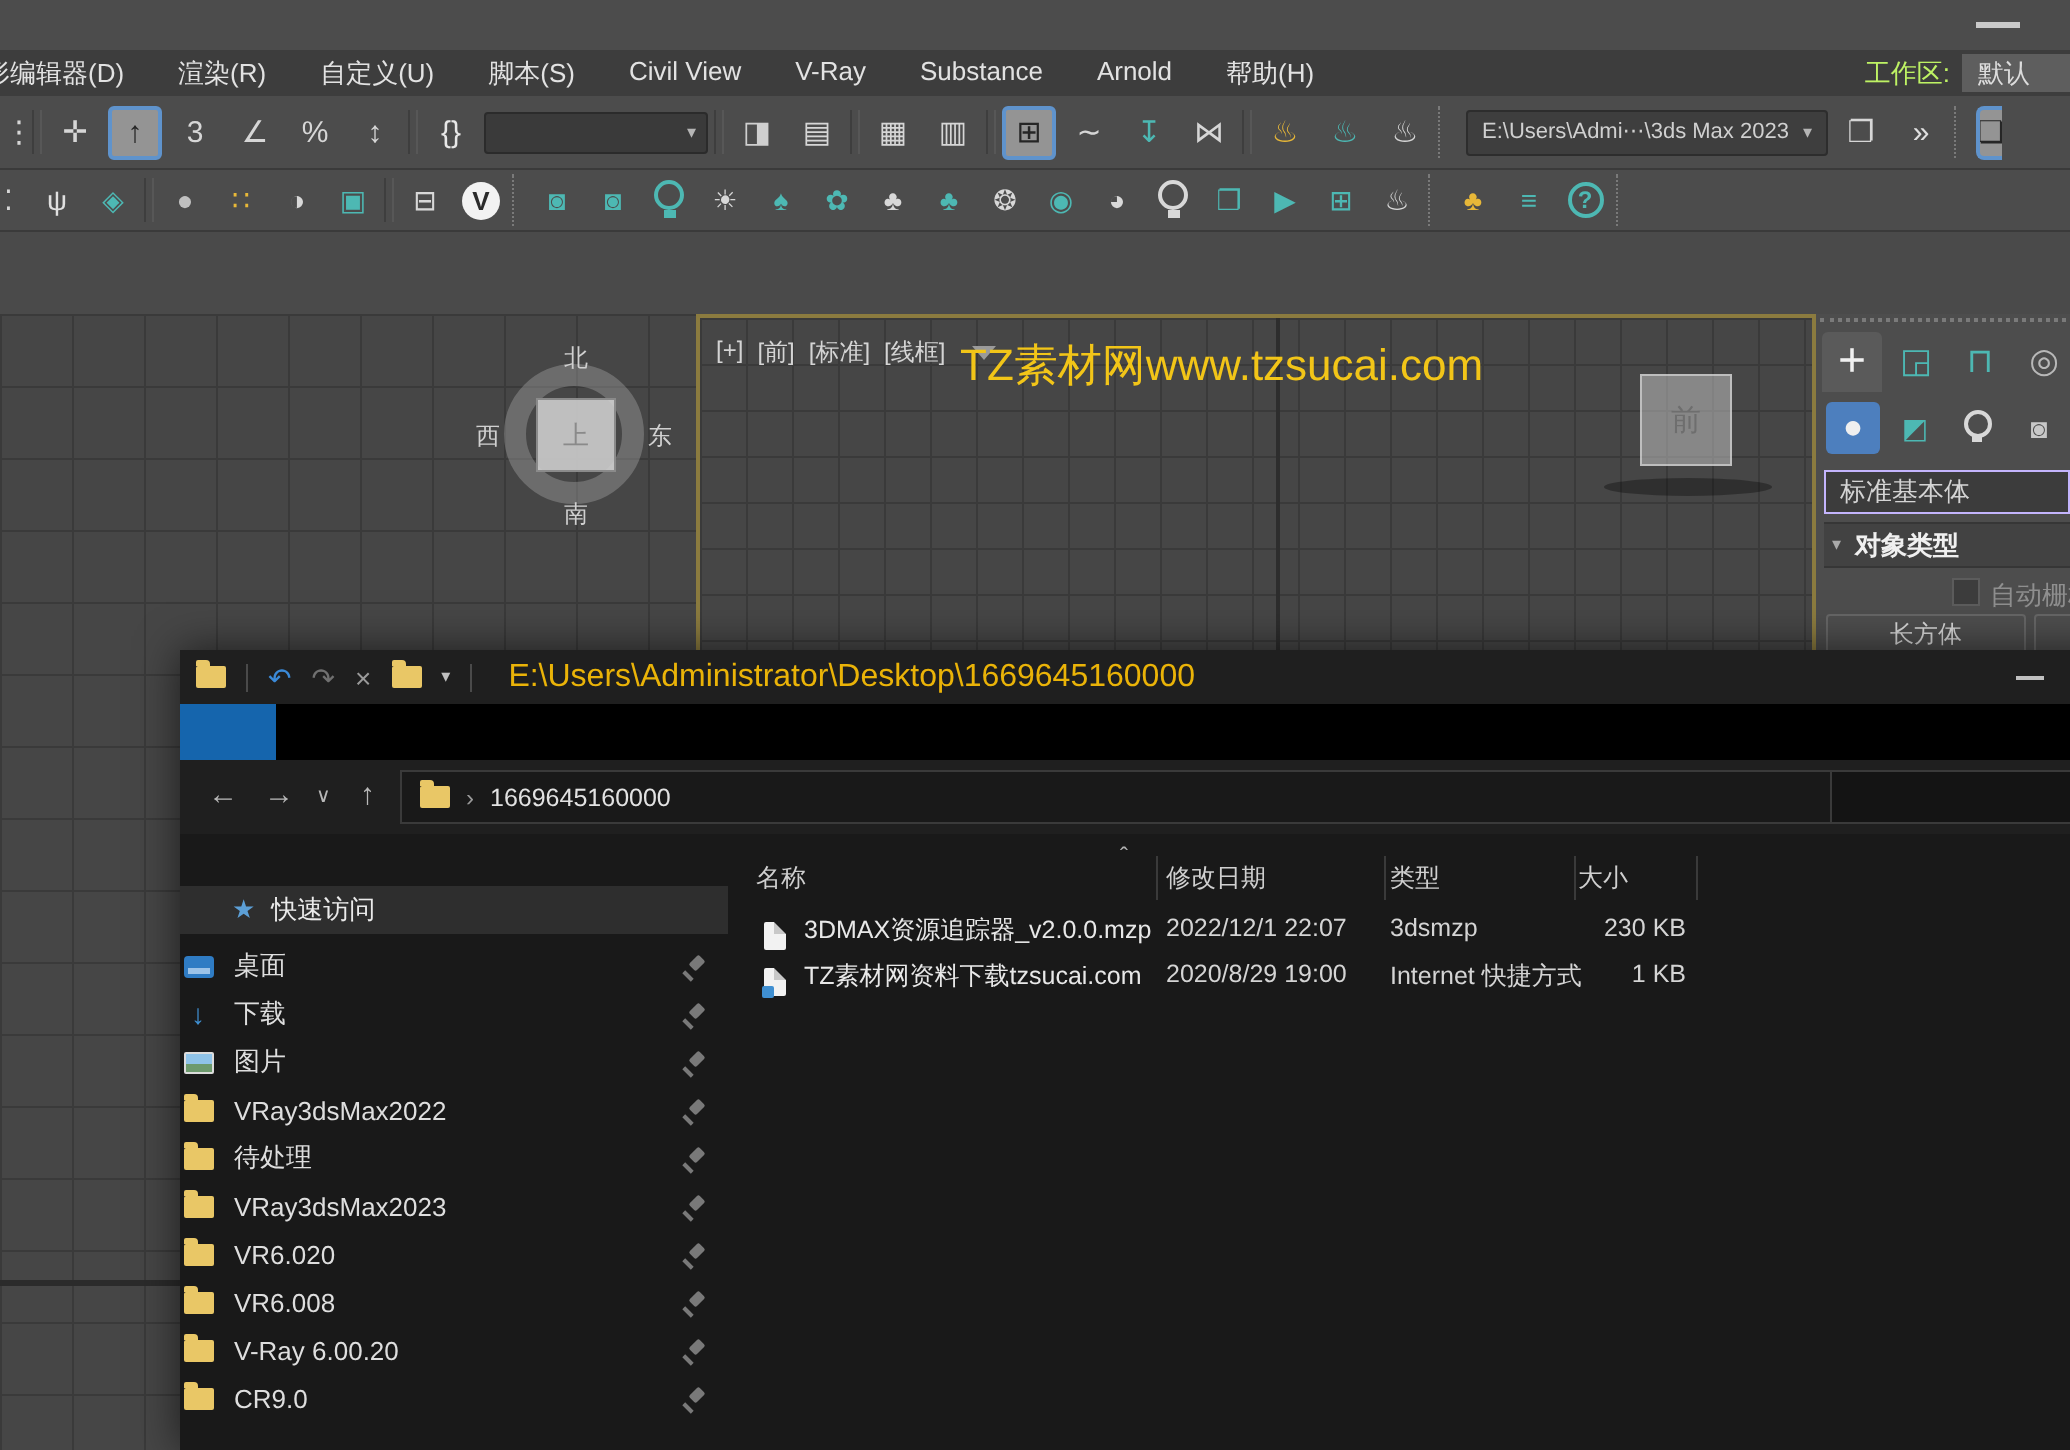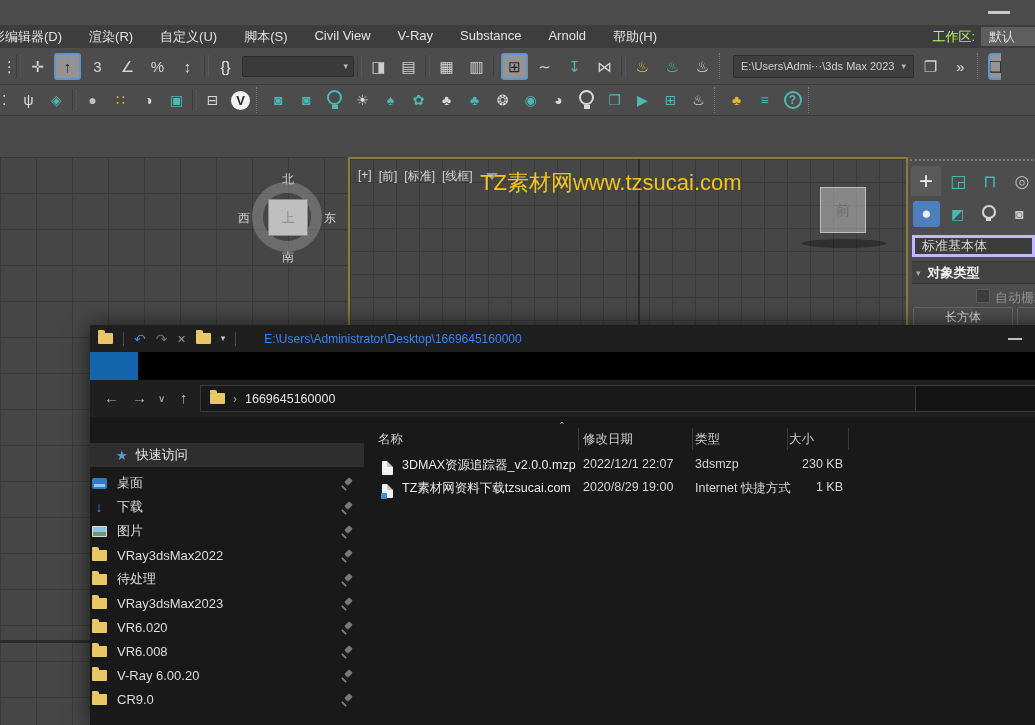--- a/index.html
+++ b/index.html
@@ -71,38 +71,38 @@
   .cp-handle{position:absolute;left:2px;top:2px;right:2px;height:4px;border-top:2px dotted #7a7a7a}
   .cp-tabs{position:absolute;left:3px;top:9px;display:flex;gap:2px}
   .cp-tab{width:30px;height:30px;display:flex;align-items:center;justify-content:center;font-size:17px;color:#4db8b3}
   .cp-tab.active{background:#5a5a5a;border-radius:3px 3px 0 0;color:#f0f0f0;font-size:24px}
   .cp-cats{position:absolute;left:5px;top:44px;display:flex;gap:4px}
   .cp-cat{width:27px;height:26px;display:flex;align-items:center;justify-content:center;font-size:14px;color:#c8c8c8;border-radius:3px}
   .cp-cat.active{background:#4d7fbe;color:#efefef;font-size:17px}
   .cp-cat.bulbic{color:#d8d8d8}
   .cp-cat.bulbic::before{content:"";width:10px;height:10px;border:2px solid currentColor;border-radius:50%;margin-bottom:4px}
   .cp-cat.bulbic::after{content:"";position:absolute;margin-top:10px;width:5px;height:3px;background:currentColor}
-  .cp-drop{position:absolute;left:4px;top:78px;right:0;height:22px;background:#3c3c3c;border:3px solid #c4b5fd;
+  .cp-drop{position:absolute;left:4px;top:78px;right:0;height:22px;background:#3c3c3c;border:1px solid #c4b5fd;
            display:flex;align-items:center;padding:0 7px;color:#d4d4d4;font-size:13px}
   .cp-roll{position:absolute;left:4px;top:104px;right:0;height:23px;background:#424242;border-top:1px solid #363636;border-bottom:1px solid #363636;
            display:flex;align-items:center;gap:7px;padding:0 4px}
   .cp-roll .tri{font-size:9px;color:#aaa}
   .cp-roll .ttl{font-weight:bold;color:#f0f0f0;font-size:13px}
   .cp-check{position:absolute;left:0;top:131px;right:0;height:18px}
   .cp-checkbox{position:absolute;left:68px;top:1px;width:14px;height:14px;background:#3d3d3d;border:1px solid #5c5c5c}
   .cp-checklabel{position:absolute;left:87px;top:1px;color:#8f8f8f;font-size:13px;white-space:nowrap}
   .cp-btn{position:absolute;height:21px;background:#4e4e4e;border:1px solid #666;border-radius:2px;color:#d8d8d8;
           font-size:12px;display:flex;align-items:center;justify-content:center}
 
   
   .explorer{left:90px;top:325px;width:1000px;height:400px;background:#191919;box-shadow:0 0 20px rgba(0,0,0,.6)}
   .x-titlebar{position:absolute;left:0;top:0;right:0;height:27px;background:#1f1f1f;display:flex;align-items:center;gap:10px;padding-left:8px}
   .qsep{width:1px;height:14px;background:#4a4a4a}
   .qbtn{font-size:14px;line-height:1}
-  .x-title{color:#3b82f6;font-size:12px;margin-left:18px;white-space:nowrap}
+  .x-title{color:#eab308;font-size:16px;margin-left:8px;white-space:nowrap}
   .x-min{position:absolute;left:918px;top:13px;width:14px;height:2px;background:#c0c0c0}
   .x-ribbon{position:absolute;left:0;top:27px;right:0;height:28px;background:#000;display:flex;align-items:flex-end}
   .x-tab{height:28px;display:flex;align-items:center;justify-content:center;padding:0 23px;color:#e8e8e8;font-size:13px}
   .x-tab.active{background:#1565ad;color:#fff;padding:0 24px}
   .x-addr{position:absolute;left:0;top:55px;right:0;height:37px;background:#1f1f1f}
   .nav-g{position:absolute;top:9px;color:#b8b8b8;font-size:15px}
   .addr-box{position:absolute;left:110px;top:5px;width:795px;height:27px;border:1px solid #3a3a3a;background:#191919;display:flex;align-items:center}
   .addr-main{display:flex;align-items:center;gap:8px;padding:0 9px;flex:1}
   .addr-chev{color:#9a9a9a;font-size:12px}
   .addr-text{color:#e2e2e2;font-size:12.5px}

